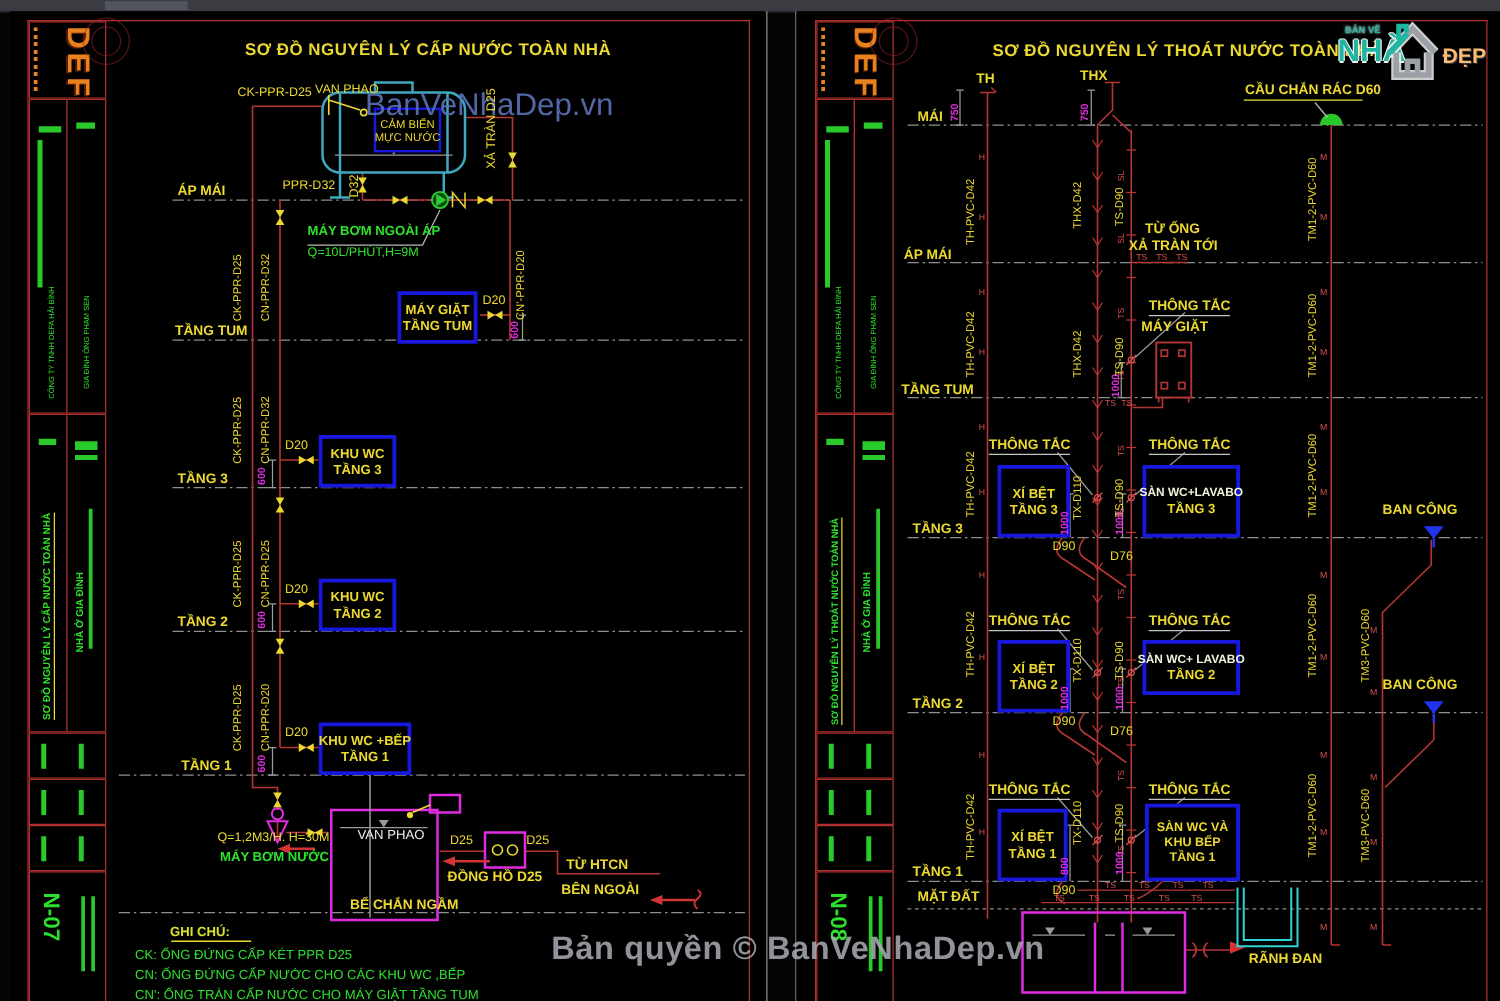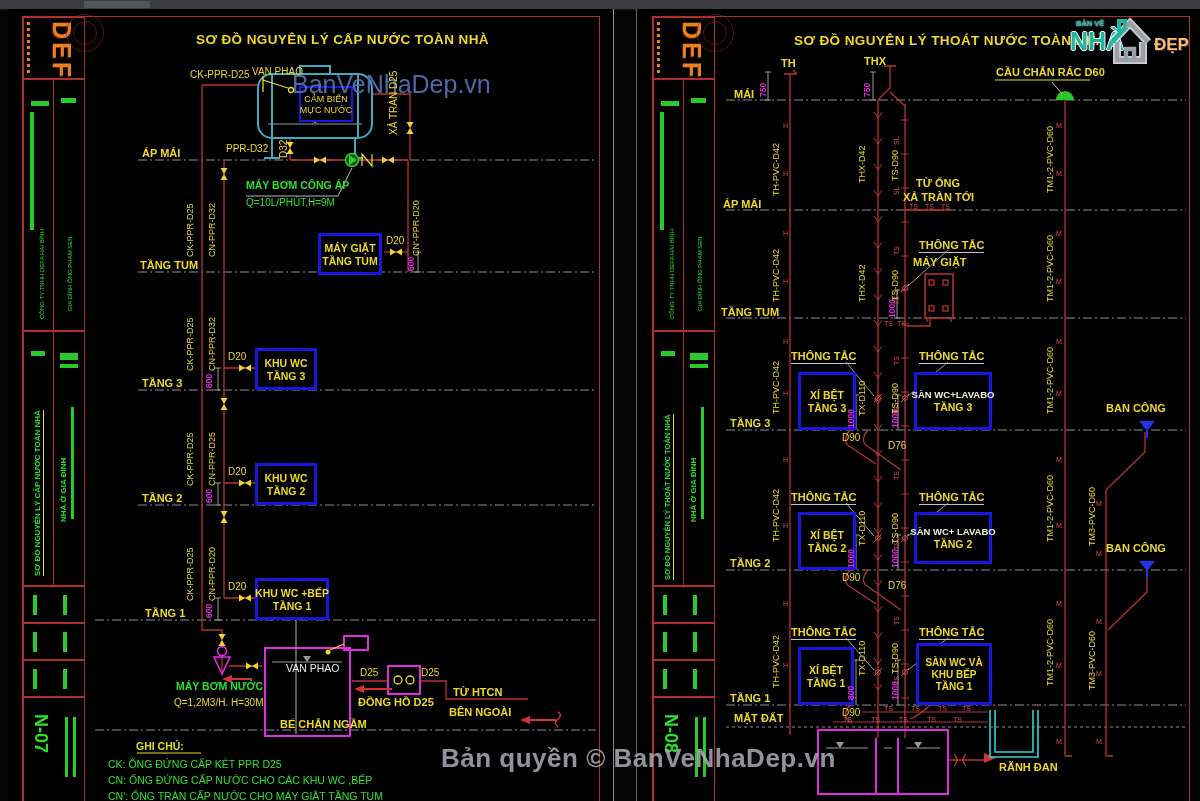--- a/index.html
+++ b/index.html
@@ -443,21 +443,21 @@
     <span>TẦNG 3</span>
   </div>
   <div class="box" style="left:914px;top:372px;width:78px;height:58px;">
     <span class="wt" style="font-size:9.5px;">SÀN WC+LAVABO</span>
     <span>TẦNG 3</span>
   </div>
   <div class="box" style="left:798px;top:512px;width:58px;height:58px;">
     <span>XÍ BỆT</span>
     <span>TẦNG 2</span>
   </div>
-  <div class="box" style="left:914px;top:512px;width:78px;height:52px;">
+  <div class="box" style="left:914px;top:512px;width:78px;height:44px;">
     <span class="wt" style="font-size:9.5px;">SÀN WC+ LAVABO</span>
     <span>TẦNG 2</span>
   </div>
   <div class="box" style="left:798px;top:647px;width:56px;height:58px;">
     <span>XÍ BỆT</span>
     <span>TẦNG 1</span>
   </div>
   <div class="box" style="left:916px;top:643px;width:76px;height:62px;">
     <span style="font-size:10px;">SÀN WC VÀ</span>
     <span style="font-size:10px;">KHU BẾP</span>
@@ -493,41 +493,41 @@
 <div class="lab fy" style="left: 142px; top: 147px;">ÁP MÁI</div>
     <div class="lab fy" style="left: 140px; top: 259px;">TẦNG TUM</div>
     <div class="lab fy" style="left: 142px; top: 377px;">TẦNG 3</div>
     <div class="lab fy" style="left: 142px; top: 492px;">TẦNG 2</div>
     <div class="lab fy" style="left: 145px; top: 607px;">TẦNG 1</div>
     <div class="lab y" style="left: 190px; top: 69px;">CK-PPR-D25</div>
     <div class="lab y" style="left: 252px; top: 66px;">VAN PHAO</div>
     <div class="lab y v" style="left: 388px; top: 135px;">XẢ TRÀN D25</div>
     <div class="lab y" style="left: 226px; top: 143px;">PPR-D32</div>
     <div class="lab y v" style="left: 278px; top: 158px;">D32</div>
-    <div class="lab gb" style="left: 246px; top: 180px;">MÁY BƠM CÔNG ÁP</div>
+    <div class="lab gb" style="left: 246px; top: 180px;">MÁY BƠM NGOÀI ÁP</div>
     <div class="lab g" style="left: 246px; top: 197px;">Q=10L/PHÚT,H=9M</div>
     <div class="lab y9 v" style="left: 412px; top: 256px;">CN'-PPR-D20</div>
     <div class="lab y" style="left: 386px; top: 235px;">D20</div>
     <div class="lab y" style="left: 228px; top: 351px;">D20</div>
     <div class="lab y" style="left: 228px; top: 466px;">D20</div>
     <div class="lab y" style="left: 228px; top: 581px;">D20</div>
     <div class="lab m v" style="left: 407px; top: 271px;">600</div>
     <div class="lab m v" style="left: 205px; top: 388px;">600</div>
     <div class="lab m v" style="left: 205px; top: 503px;">600</div>
     <div class="lab m v" style="left: 205px; top: 618px;">600</div>
     <div class="lab y9 v" style="left: 186px; top: 257px;">CK-PPR-D25</div>
     <div class="lab y9 v" style="left: 186px; top: 371px;">CK-PPR-D25</div>
     <div class="lab y9 v" style="left: 186px; top: 486px;">CK-PPR-D25</div>
     <div class="lab y9 v" style="left: 186px; top: 601px;">CK-PPR-D25</div>
     <div class="lab y9 v" style="left: 208px; top: 257px;">CN-PPR-D32</div>
     <div class="lab y9 v" style="left: 208px; top: 371px;">CN-PPR-D32</div>
     <div class="lab y9 v" style="left: 208px; top: 486px;">CN-PPR-D25</div>
     <div class="lab y9 v" style="left: 208px; top: 601px;">CN-PPR-D20</div>
     <div class="lab gb" style="left: 176px; top: 681px;">MÁY BƠM NƯỚC</div>
-    <div class="lab y" style="left: 174px; top: 697px;">Q=1,2M3/H. H=30M</div>
+    <div class="lab y" style="left: 174px; top: 665px;">Q=1,2M3/H. H=30M</div>
     <div class="lab w" style="left: 286px; top: 663px;">VAN PHAO</div>
     <div class="lab yb" style="left: 280px; top: 718px;">BỂ CHẮN NGẦM</div>
     <div class="lab y" style="left: 360px; top: 667px;">D25</div>
     <div class="lab y" style="left: 421px; top: 667px;">D25</div>
     <div class="lab yb" style="left: 358px; top: 696px;">ĐỒNG HỒ D25</div>
     <div class="lab yb" style="left: 453px; top: 686px;">TỪ HTCN</div>
     <div class="lab yb" style="left: 449px; top: 706px;">BÊN NGOÀI</div>
     <div class="lab fy" style="left: 734px; top: 88px;">MÁI</div>
     <div class="lab fy" style="left: 723px; top: 198px;">ÁP MÁI</div>
     <div class="lab fy" style="left: 721px; top: 306px;">TẦNG TUM</div>

